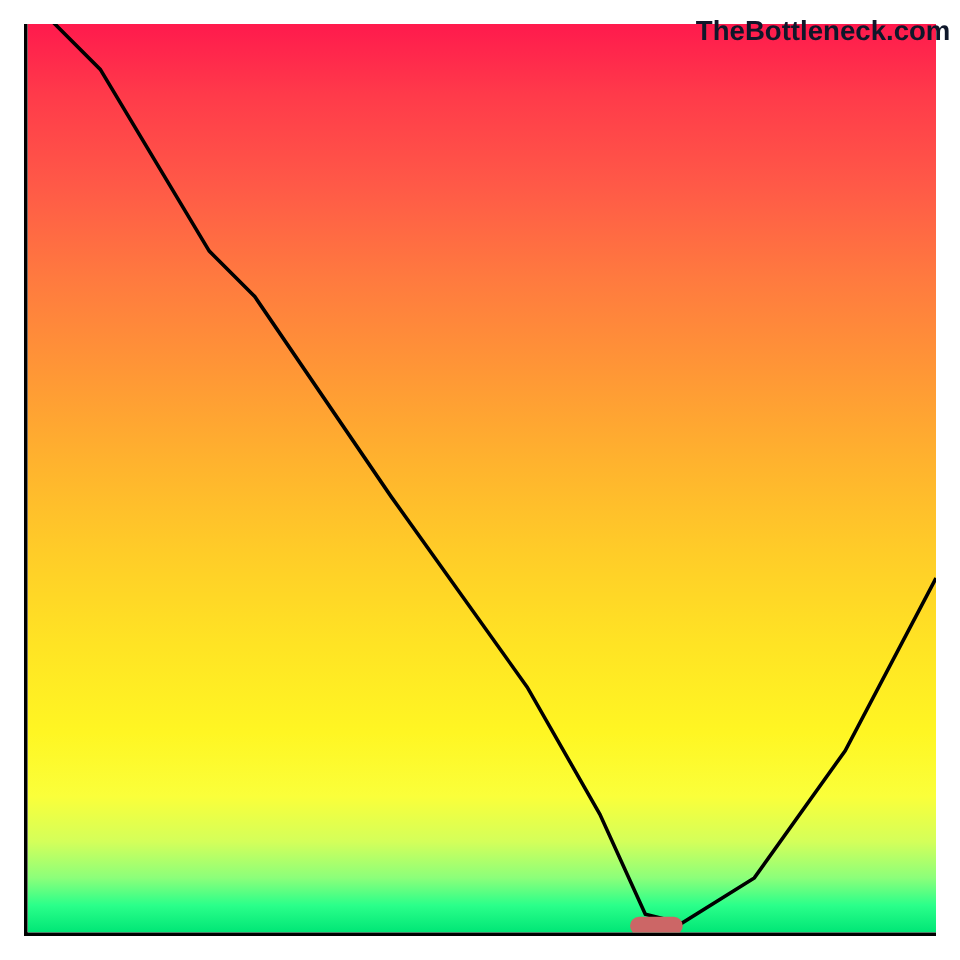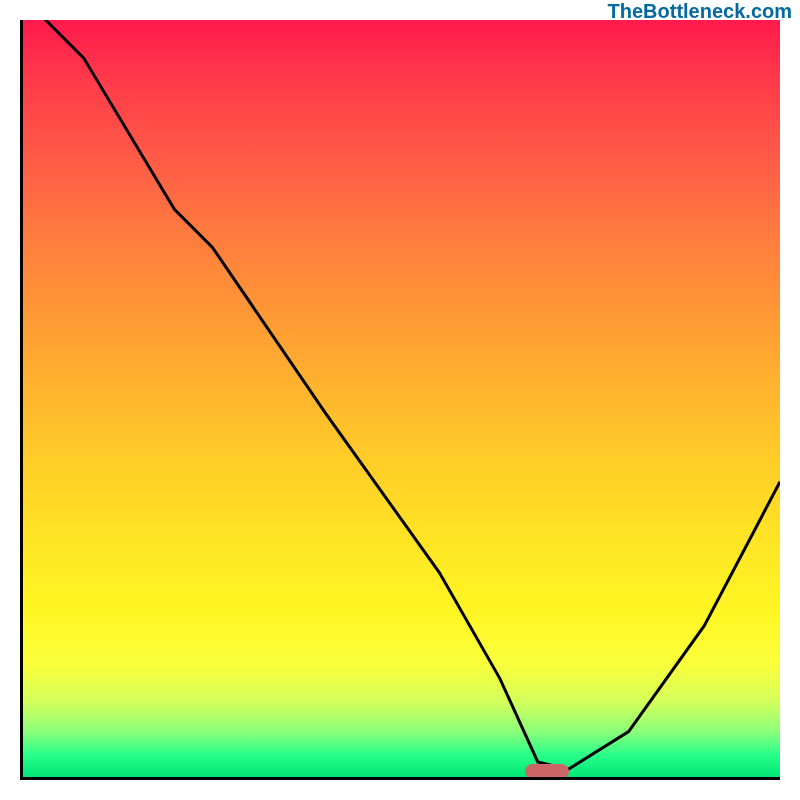--- a/index.html
+++ b/index.html
@@ -6,25 +6,25 @@
     margin: 0;
     padding: 0;
     width: 800px;
     height: 800px;
     background: #ffffff;
     font-family: Arial, sans-serif;
     position: relative;
   }
   .watermark {
     position: absolute;
-    top: 0;
+    top: 12px;
     right: 8px;
-    font-size: 20px;
+    font-size: 23px;
     font-weight: bold;
-    color: #0369a1;
+    color: #0f172a;
     z-index: 10;
   }
   .plot-area {
     position: absolute;
     left: 20px;
     top: 20px;
     width: 760px;
     height: 760px;
     border-left: 3px solid #000;
     border-bottom: 3px solid #000;

